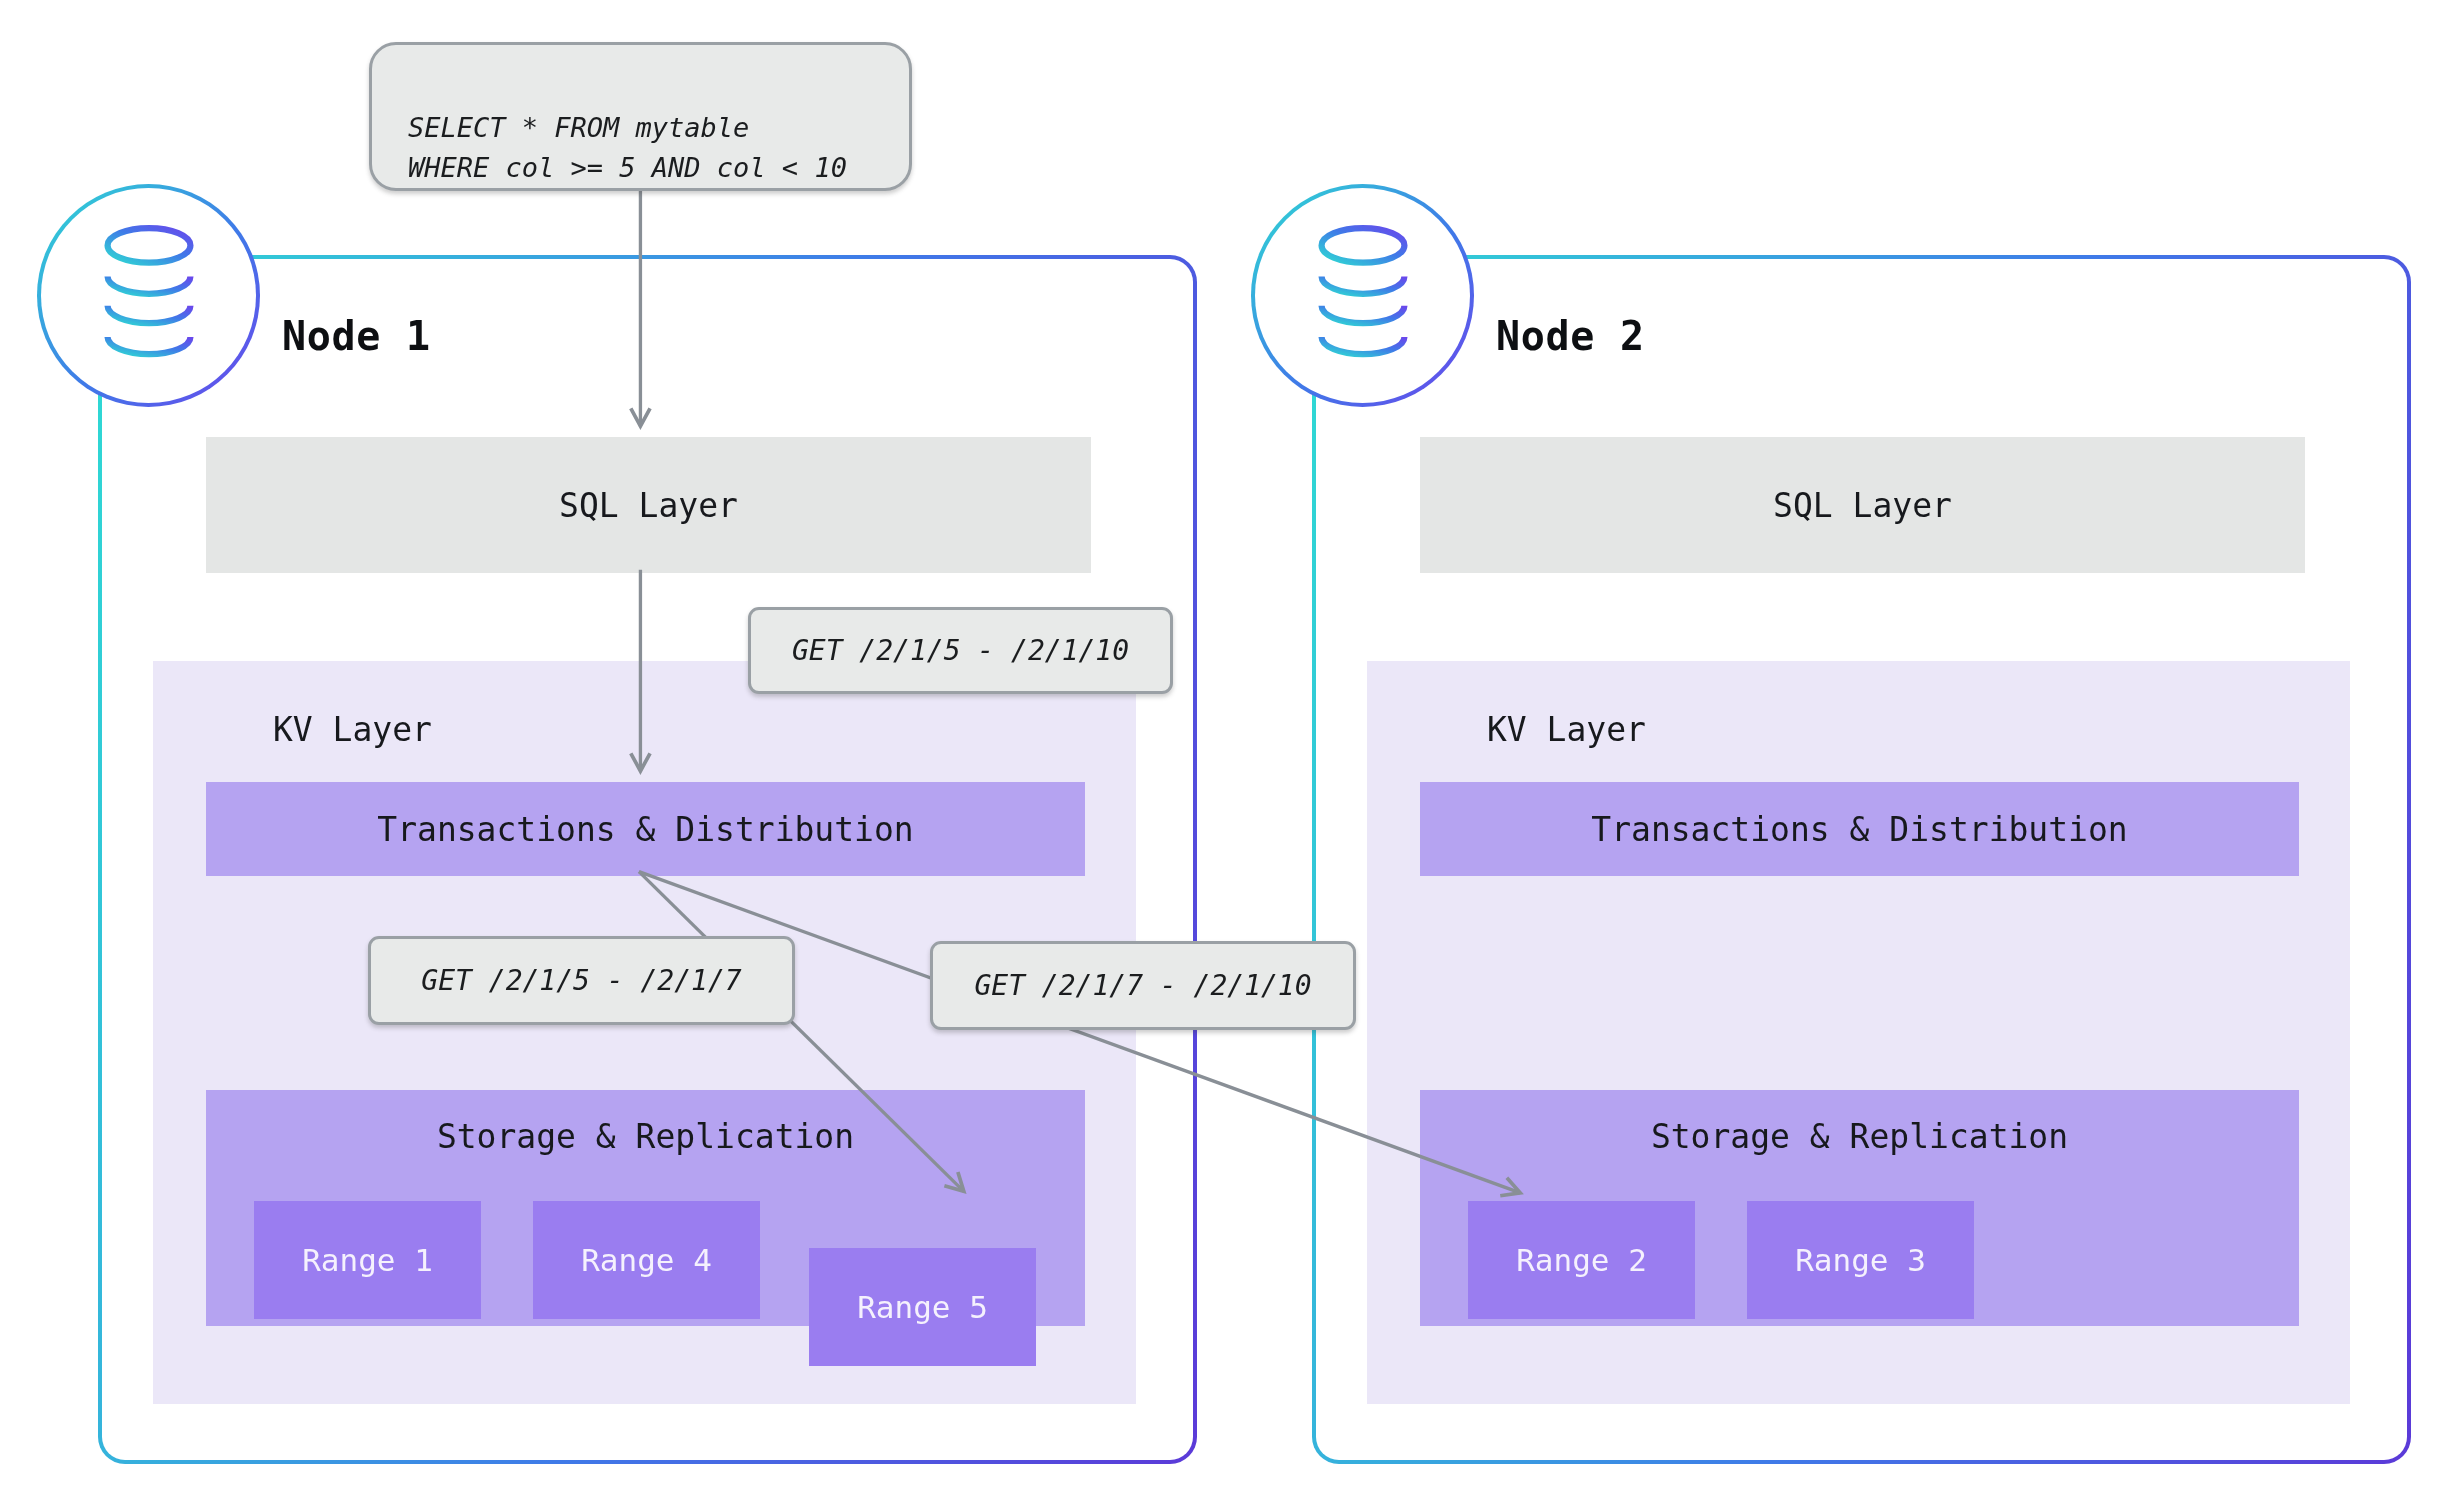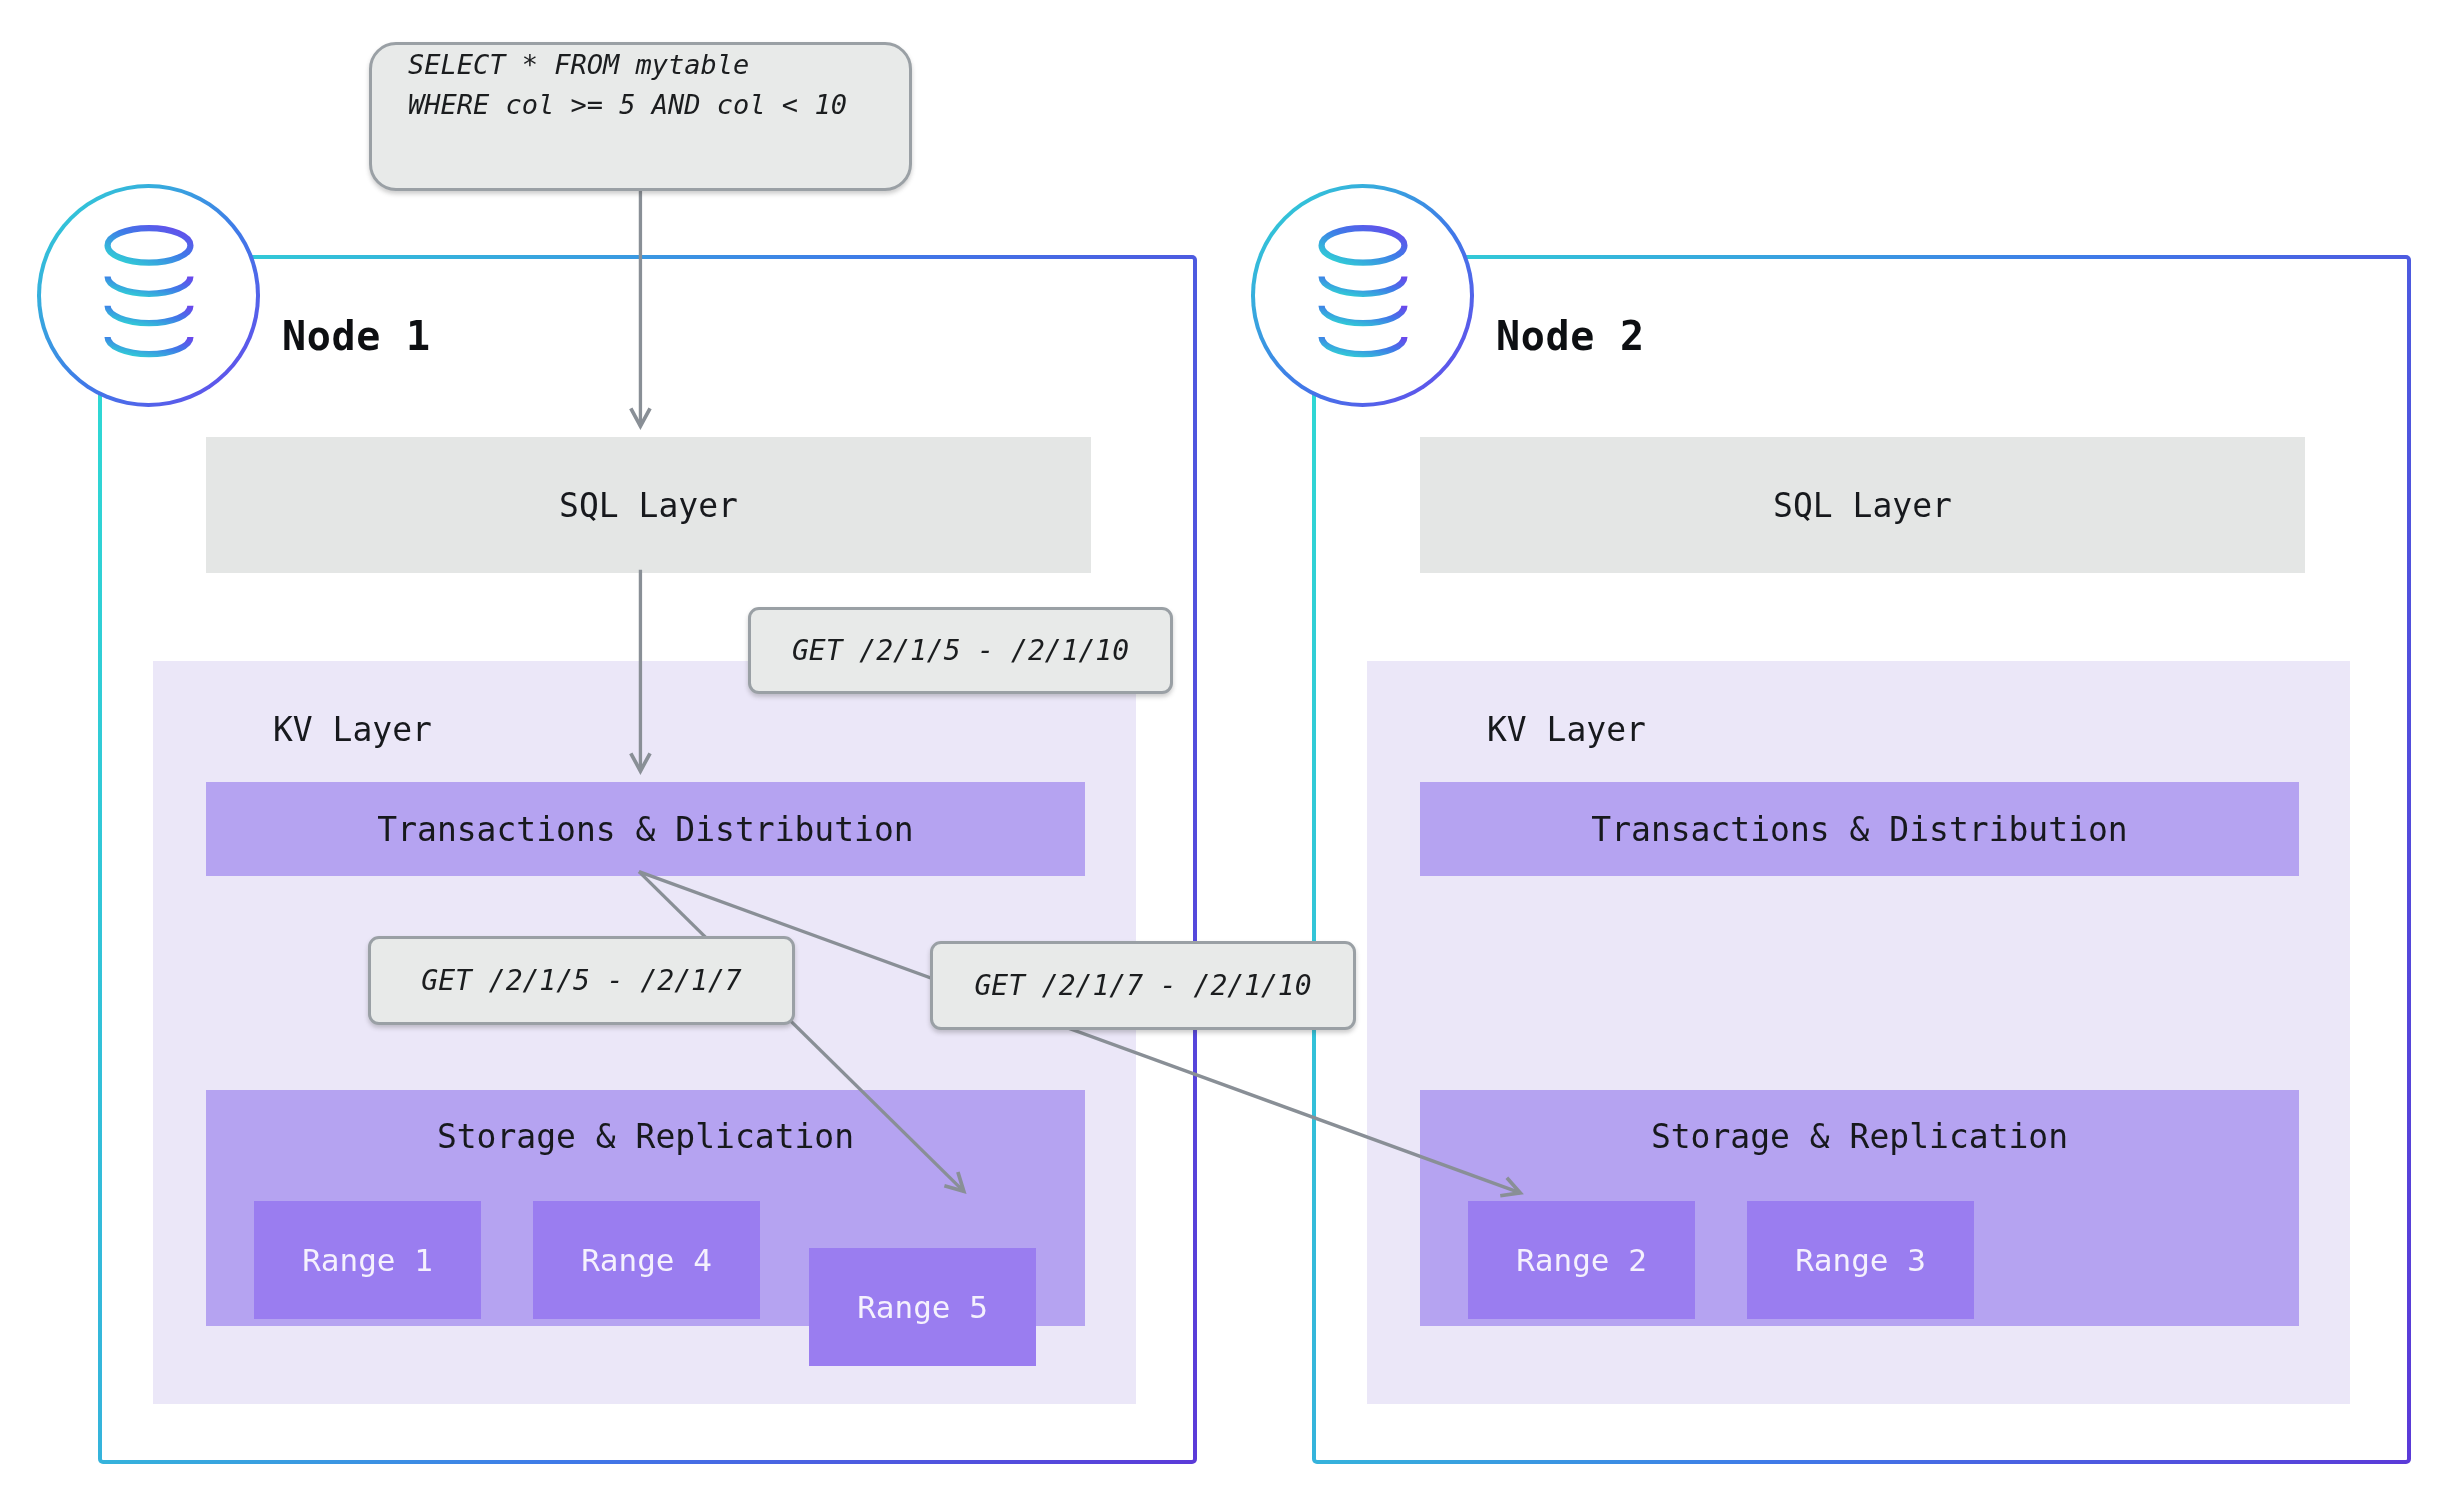--- a/index.html
+++ b/index.html
@@ -17,21 +17,21 @@
   }
   html,body{margin:0;padding:0;background:#fff;}
   .stage{
     position:relative;width:2450px;height:1511px;background:#ffffff;overflow:hidden;
     font-family:"DejaVu Sans Mono","Liberation Mono",monospace;color:var(--ink);
   }
 
   
   .node{
     position:absolute;top:255px;width:1091px;height:1201px;
-    border:4.4px solid transparent;border-radius:5px;
+    border:4.4px solid transparent;border-radius:27px;
     background:linear-gradient(#fff,#fff) padding-box,
                linear-gradient(105deg,var(--teal) 0%,#3f7ae8 55%,var(--violet) 100%) border-box;
   }
   .node-1{left:98px;}
   .node-2{left:1312px;}
 
   .db-badge{
     position:absolute;left:-65px;top:-75px;width:215px;height:215px;border-radius:50%;
     border:4.4px solid transparent;
     background:linear-gradient(#fff,#fff) padding-box,
@@ -85,21 +85,21 @@
   
   .callout{
     position:absolute;z-index:6;background:var(--callout-bg);
     border:3px solid var(--callout-border);
     box-shadow:0 3px 4.4px rgba(60,60,60,.25);
     font-style:italic;color:#1b1d1f;
   }
   .query-callout{
     left:369px;top:42px;width:543px;height:149px;border-radius:27px;
     font-size:27px;line-height:40px;
-    display:flex;flex-direction:column;justify-content:flex-start;padding-left:36px;box-sizing:border-box;
+    display:flex;flex-direction:column;justify-content:flex-end;padding-left:36px;box-sizing:border-box;
   }
   .get-callout{
     border-radius:11px;font-size:28px;
     display:flex;align-items:center;justify-content:center;
   }
   .get-full{left:748px;top:607px;width:419px;height:81px;}
   .get-left{left:368px;top:936px;width:421px;height:83px;}
   .get-right{left:930px;top:941px;width:420px;height:83px;}
 </style>
 </head>

